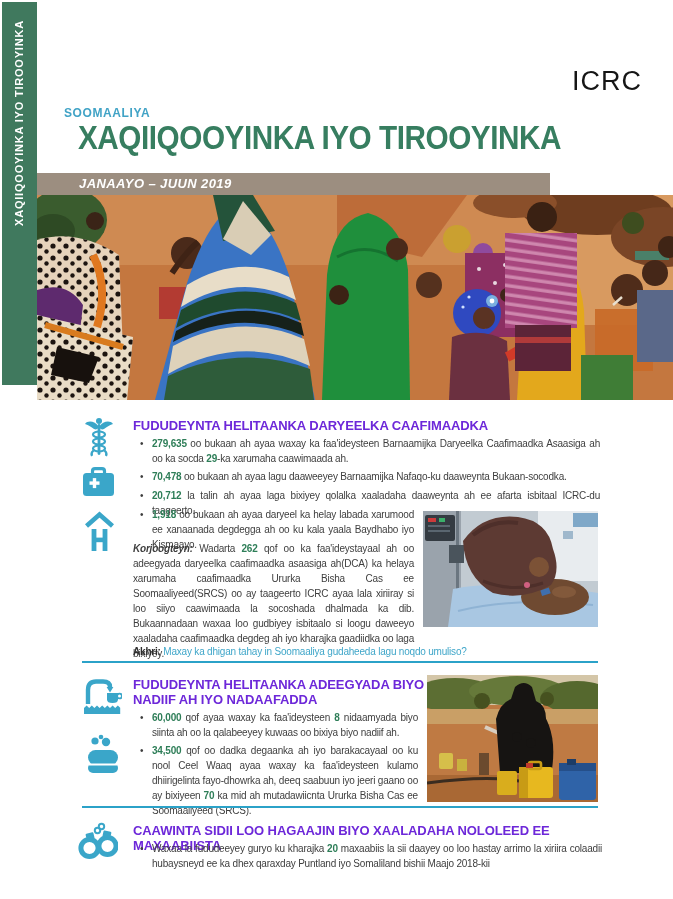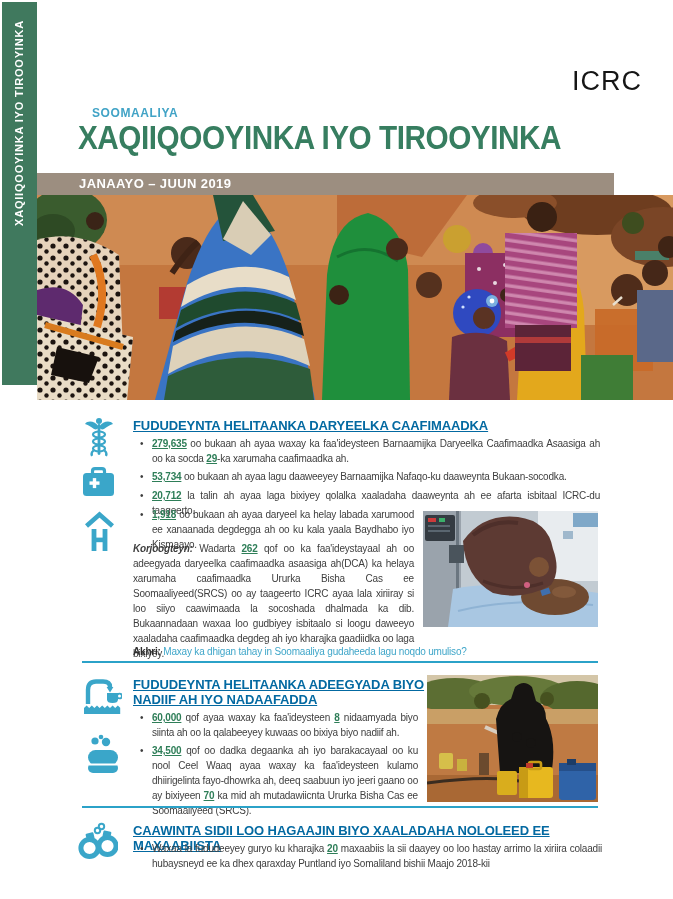--- a/index.html
+++ b/index.html
@@ -7,45 +7,45 @@
         font-family:"Liberation Sans","DejaVu Sans",sans-serif;color:#3e3e3e;}
 
   
   .sidebar{position:absolute;left:2px;top:2px;width:35px;height:383px;background:#40795e;}
   .sidebar-label{position:absolute;left:11px;top:224px;transform:rotate(-90deg);
     transform-origin:0 0;white-space:nowrap;color:#fff;font-weight:bold;font-size:11px;
     letter-spacing:0.8px;}
 
   .logo{position:absolute;left:572px;top:49px;font-size:27px;color:#161616;letter-spacing:1px;margin-top:17px;}
 
-  .kicker{position:absolute;left:92px;top:106px;font-size:12px;font-weight:bold;
+  .kicker{position:absolute;left:64px;top:106px;font-size:12px;font-weight:bold;
     color:#41a3c6;letter-spacing:0.6px;}
   .title{position:absolute;left:78px;top:119px;font-size:33px;font-weight:bold;
     color:#377e60;letter-spacing:-0.5px;white-space:nowrap;transform:scaleX(.9);
     transform-origin:left top;}
-  .period-bar{position:absolute;left:37px;top:173px;width:577px;height:22px;background:#9c8e80;}
+  .period-bar{position:absolute;left:37px;top:173px;width:513px;height:22px;background:#9c8e80;font-style:italic;}
   .period-text{margin-left:42px;line-height:22px;color:#fff;font-weight:bold;font-size:13px;
     letter-spacing:0.4px;display:inline-block;}
 
   .photo{position:absolute;display:block;}
 
   .icon{position:absolute;}
 
-  .sec-title{position:absolute;font-size:13px;font-weight:bold;color:#0369a1;
-    letter-spacing:-0.1px;line-height:15px;text-decoration:underline;}
+  .sec-title{position:absolute;font-size:13px;font-weight:bold;color:#6d28d9;
+    letter-spacing:-0.1px;line-height:15px;}
   .bullet{position:absolute;display:flex;font-size:10px;line-height:15px;letter-spacing:-0.2px;}
   .bullet .dot{width:12px;flex:0 0 12px;color:#3e3e3e;font-size:10px;}
   .bullet .btxt{flex:1;text-align:justify;}
   .note{position:absolute;font-size:10px;line-height:15px;letter-spacing:-0.2px;text-align:justify;}
   .read{position:absolute;font-size:10px;line-height:14px;letter-spacing:-0.2px;}
   .read .lbl{font-weight:bold;color:#2e2e2e;}
   .read .lnk{color:#3fa6c9;}
   .divider{position:absolute;height:2px;background:#2ba2c8;}
 
-  .hl{color:#2e7e58;font-weight:bold;text-decoration:underline;}
+  .hl{color:#2e7e58;font-weight:bold;}
   .bi{font-weight:bold;font-style:italic;}
 </style>
 </head>
 <body>
 
 <div id="page">
 
   <div class="sidebar">
     <span class="sidebar-label">XAQIIQOOYINKA IYO TIROOYINKA</span>
   </div>
@@ -180,25 +180,25 @@
     <path d="M1.5,15 L14.5,3.5 L27.5,15" fill="none" stroke="#3aa6c9" stroke-width="4.6"></path>
     <rect x="6.6" y="18" width="4.8" height="22" fill="#3aa6c9"></rect>
     <rect x="17.6" y="18" width="4.8" height="22" fill="#3aa6c9"></rect>
     <rect x="9" y="26.6" width="11" height="4.6" fill="#3aa6c9"></rect>
   </svg>
 
   <div class="sec-title" style="left:133px;top:418px;width:470px">FUDUDEYNTA HELITAANKA DARYEELKA CAAFIMAADKA</div>
 
   <div class="bullet" style="left:140px;top:436px;width:460px">
     <span class="dot">•</span>
-    <div class="btxt"><span class="hl">279,635</span><span> oo bukaan ah ayaa waxay ka faa'ideysteen Barnaamijka Daryeelka Caafimaadka Asaasiga ah oo ka socda </span><span class="hl">29</span><span>-ka xarumaha caafimaadka ah.</span></div>
+    <div class="btxt"><span class="hl">279,635</span><span> oo bukaan ah ayaa waxay ka faa'ideysteen Barnaamijka Daryeelka Caafimaadka Asaasiga ah oo ka socda </span><span class="hl">29</span><span>-ka xarumaha caawimaada ah.</span></div>
   </div>
   <div class="bullet" style="left:140px;top:469px;width:460px">
     <span class="dot">•</span>
-    <div class="btxt"><span class="hl">53,734</span><span> oo bukaan ah ayaa lagu daaweeyey Barnaamijka Nafaqo-ku daaweynta Bukaan-socodka.</span></div>
+    <div class="btxt"><span class="hl">70,478</span><span> oo bukaan ah ayaa lagu daaweeyey Barnaamijka Nafaqo-ku daaweynta Bukaan-socodka.</span></div>
   </div>
   <div class="bullet" style="left:140px;top:488px;width:460px">
     <span class="dot">•</span>
     <div class="btxt"><span class="hl">20,712</span><span> la talin ah ayaa laga bixiyey qolalka xaaladaha daaweynta ah ee afarta isbitaal ICRC-du taageerto.</span></div>
   </div>
   <div class="bullet" style="left:140px;top:507px;width:274px">
     <span class="dot">•</span>
     <div class="btxt"><span class="hl">1,918</span><span> oo bukaan ah ayaa daryeel ka helay labada xarumood ee xanaanada degdegga ah oo ku kala yaala Baydhabo iyo Kismaayo.</span></div>
   </div>
 

